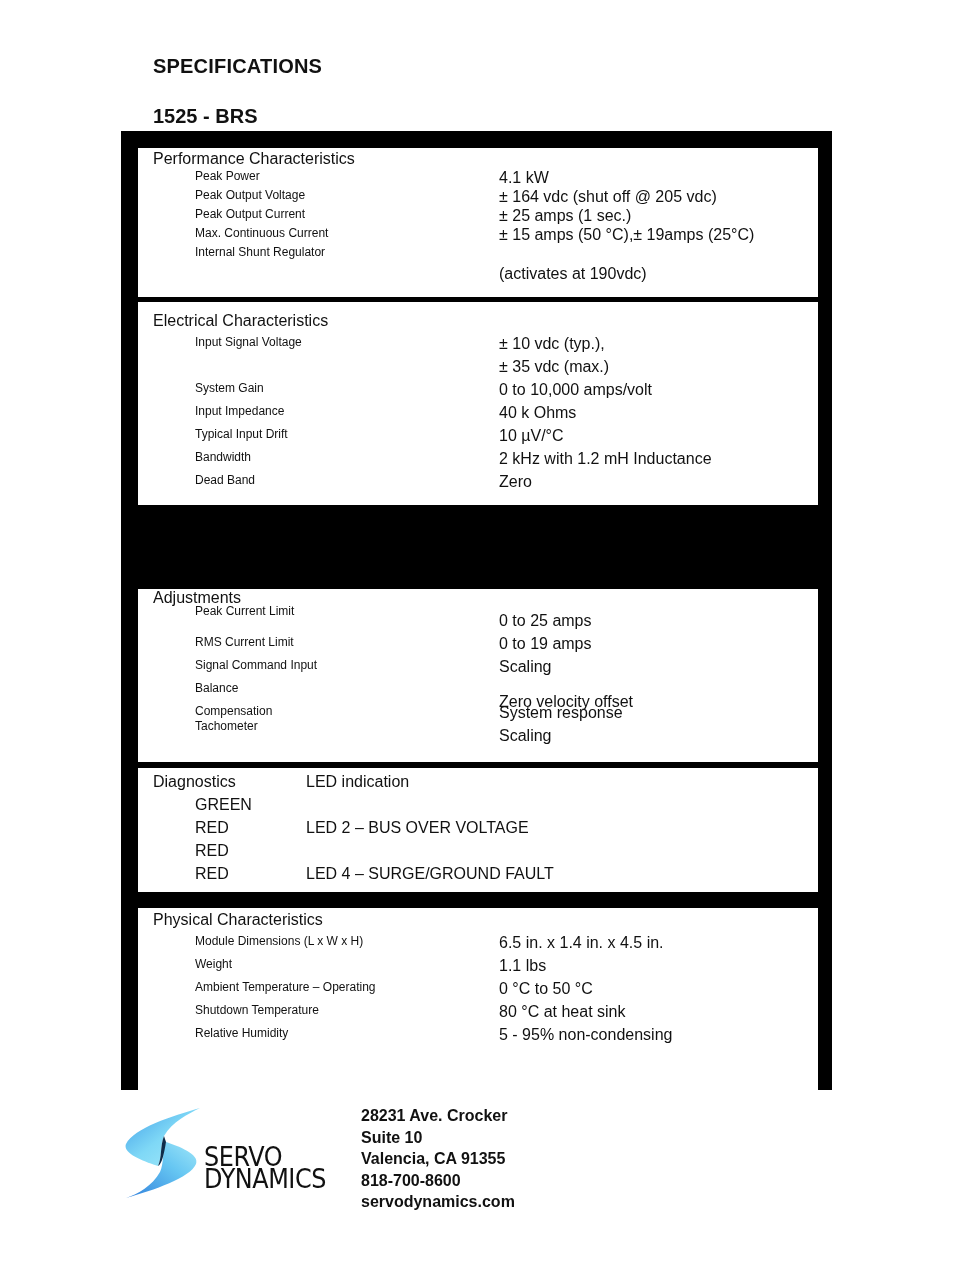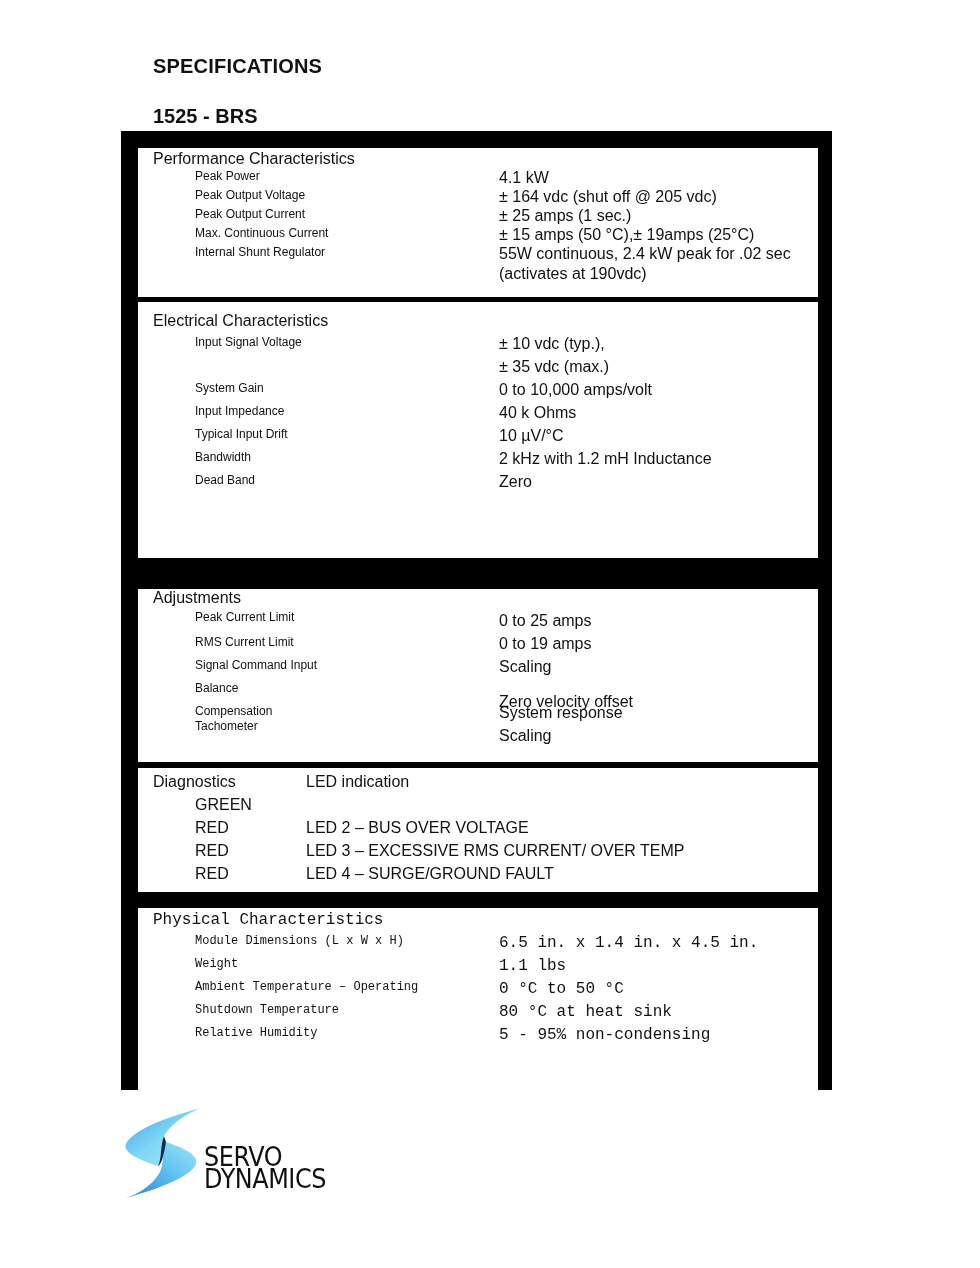--- a/index.html
+++ b/index.html
@@ -131,71 +131,69 @@
     <div class="sec-title" style="top:2px;">Performance Characteristics</div>
     <div class="row-label" style="top:21px;">Peak Power</div>
     <div class="row-value" style="top:21px;">4.1 kW</div>
     <div class="row-label" style="top:40px;">Peak Output Voltage</div>
     <div class="row-value" style="top:40px;">± 164 vdc (shut off @ 205 vdc)</div>
     <div class="row-label" style="top:59px;">Peak Output Current</div>
     <div class="row-value" style="top:59px;">± 25 amps  (1 sec.)</div>
     <div class="row-label" style="top:78px;">Max. Continuous Current</div>
     <div class="row-value" style="top:78px;">± 15 amps (50 °C),± 19amps (25°C)</div>
     <div class="row-label" style="top:97px;">Internal Shunt Regulator</div>
-    <div class="row-value" style="top:97px;">55W continuous, 2.4 kW peak for .02 sec</div>
     <div class="row-value" style="top:117px;">(activates at 190vdc)</div>
   </div>
 
-  <div class="panel" style="top:171px;height:256px;padding-left:38px;">
+  <div class="panel" style="top:171px;height:203px;padding-left:38px;">
     <div class="sec-title" style="top:10px;">Electrical Characteristics</div>
     <div class="row-label" style="top:33px;">Input Signal Voltage</div>
     <div class="row-value" style="top:33px;">± 10 vdc (typ.),</div>
     <div class="row-value" style="top:56px;">± 35 vdc (max.)</div>
     <div class="row-label" style="top:79px;">System Gain</div>
     <div class="row-value" style="top:79px;">0 to 10,000 amps/volt</div>
     <div class="row-label" style="top:102px;">Input Impedance</div>
     <div class="row-value" style="top:102px;">40 k Ohms</div>
     <div class="row-label" style="top:125px;">Typical Input Drift</div>
     <div class="row-value" style="top:125px;">10 µV/°C</div>
     <div class="row-label" style="top:148px;">Bandwidth</div>
     <div class="row-value" style="top:148px;text-align:center;">2 kHz with 1.2 mH Inductance</div>
     <div class="row-label" style="top:171px;">Dead Band</div>
     <div class="row-value" style="top:171px;">Zero</div>
   </div>
 
 
   <div class="panel" style="top:458px;height:173px;">
     <div class="sec-title" style="top:0px;">Adjustments</div>
-    <div class="row-label" style="top:21px;">Peak Current Limit</div>
+    <div class="row-label" style="top:15px;">Peak Current Limit</div>
     <div class="row-value" style="top:23px;">0 to 25 amps</div>
     <div class="row-label" style="top:46px;">RMS Current Limit</div>
     <div class="row-value" style="top:46px;">0 to 19 amps</div>
     <div class="row-label" style="top:69px;">Signal Command Input</div>
     <div class="row-value" style="top:69px;">Scaling</div>
     <div class="row-label" style="top:92px;">Balance</div>
     <div class="row-value" style="top:104px;">Zero velocity offset</div>
     <div class="row-label" style="top:115px;">Compensation</div>
     <div class="row-value" style="top:115px;">System response</div>
     <div class="row-label" style="top:130px;">Tachometer</div>
     <div class="row-value" style="top:138px;">Scaling</div>
   </div>
 
   <div class="panel" style="top:637px;height:124px;">
     <div class="sec-title" style="top:5px;">Diagnostics</div>
     <div class="diag-header-value" style="top:5px;">LED indication</div>
     <div class="diag-color" style="top:28px;">GREEN</div>
     <div class="diag-color" style="top:51px;">RED</div>
     <div class="diag-desc" style="top:51px;">LED 2 – BUS OVER VOLTAGE</div>
     <div class="diag-color" style="top:74px;">RED</div>
-    <div class="diag-desc" style="top:74px;">LED 3 – EXCESSIVE RMS CURRENT/ OVER TEMP</div>
     <div class="diag-color" style="top:97px;">RED</div>
     <div class="diag-desc" style="top:97px;">LED 4 – SURGE/GROUND FAULT</div>
   </div>
 
-  <div class="panel" style="top:777px;height:208px;font-family:Liberation Mono, monospace;">
+  <div class="panel" style="top:777px;height:208px;">
     <div class="sec-title" style="top:3px;">Physical Characteristics</div>
     <div class="row-label" style="top:26px;">Module Dimensions  (L x W x H)</div>
     <div class="row-value" style="top:26px;">6.5 in. x 1.4 in. x 4.5 in.</div>
     <div class="row-label" style="top:49px;">Weight</div>
     <div class="row-value" style="top:49px;">1.1 lbs</div>
     <div class="row-label" style="top:72px;">Ambient Temperature – Operating</div>
     <div class="row-value" style="top:72px;">0 °C to 50 °C</div>
     <div class="row-label" style="top:95px;">Shutdown Temperature</div>
     <div class="row-value" style="top:95px;">80 °C at heat sink</div>
     <div class="row-label" style="top:118px;">Relative Humidity</div>
@@ -218,13 +216,20 @@
           <stop offset="1" stop-color="#9fe6f8"></stop>
         </linearGradient>
       </defs>
       <path d="M76 2 C48 10, 10 22, 2 38 C-2 48, 22 56, 34 60 C38 52, 36 40, 40 30 C48 16, 64 8, 76 2 Z" fill="url(#sg1)"></path>
       <path d="M2 92 C30 84, 66 72, 72 58 C76 48, 54 40, 42 36 C38 46, 40 58, 36 66 C28 80, 14 88, 2 92 Z" fill="url(#sg2)"></path>
       <path d="M40 30 C36 40, 38 52, 34 60 C38 58, 40 48, 42 36 Z" fill="#0f2d4a"></path>
     </svg>
     <div class="logo-word" style="top:38px;">SERVO</div>
     <div class="logo-word" style="top:60px;">DYNAMICS</div>
   </div>
+  <div class="address">
+    <div>28231 Ave. Crocker</div>
+    <div>Suite 10</div>
+    <div>Valencia, CA 91355</div>
+    <div>818-700-8600</div>
+    <div>servodynamics.com</div>
+  </div>
 </div>
 
 </body></html>

